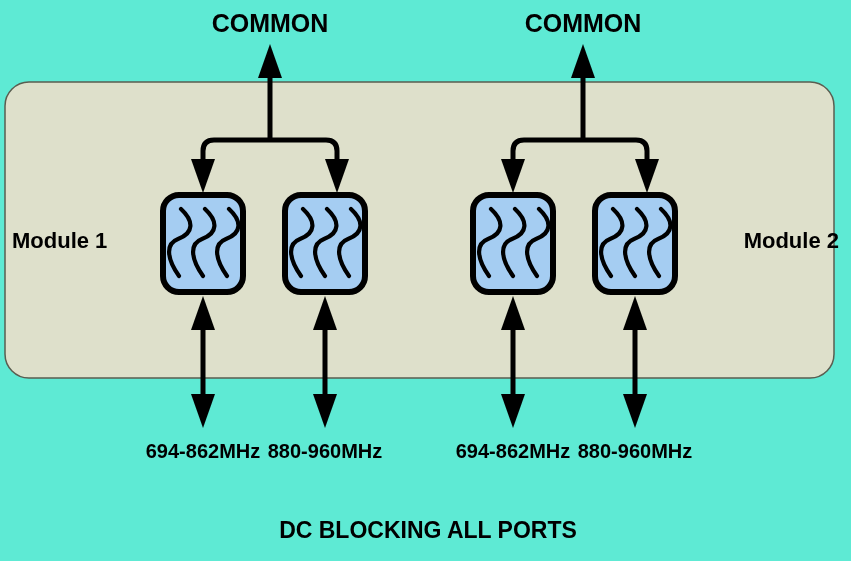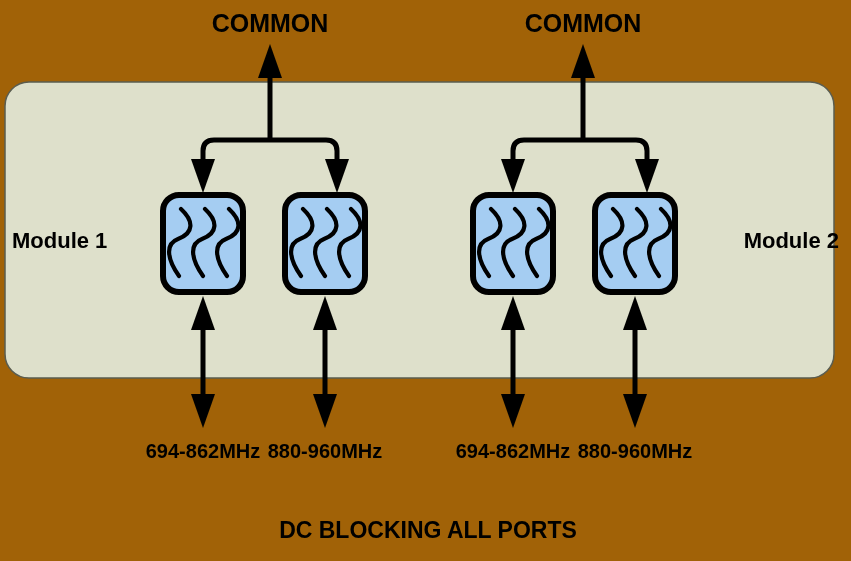--- a/index.html
+++ b/index.html
@@ -13,21 +13,21 @@
     position: relative;
     overflow: hidden;
     font-family: "Liberation Sans", sans-serif;
   }
   #stage {
     position: absolute;
     left: 0;
     top: 0;
     width: 851px;
     height: 561px;
-    background: #a16207;
+    background: #5eead4;
     text-decoration: underline;
   }
   #diagram-svg {
     position: absolute;
     left: 0;
     top: 0;
     width: 851px;
     height: 561px;
     display: block;
   }

